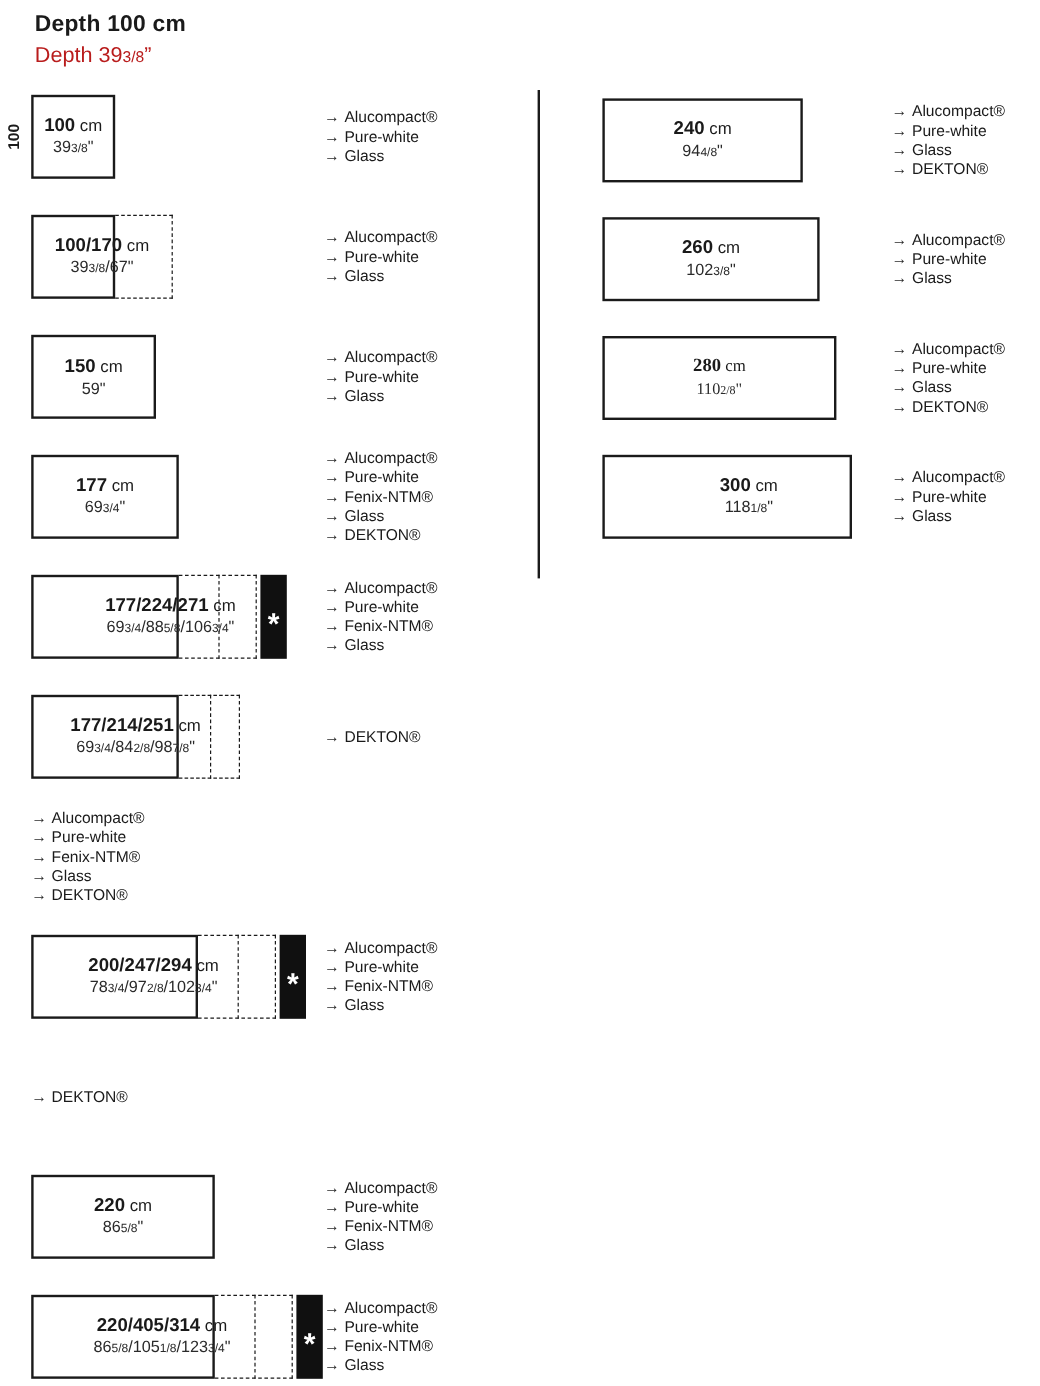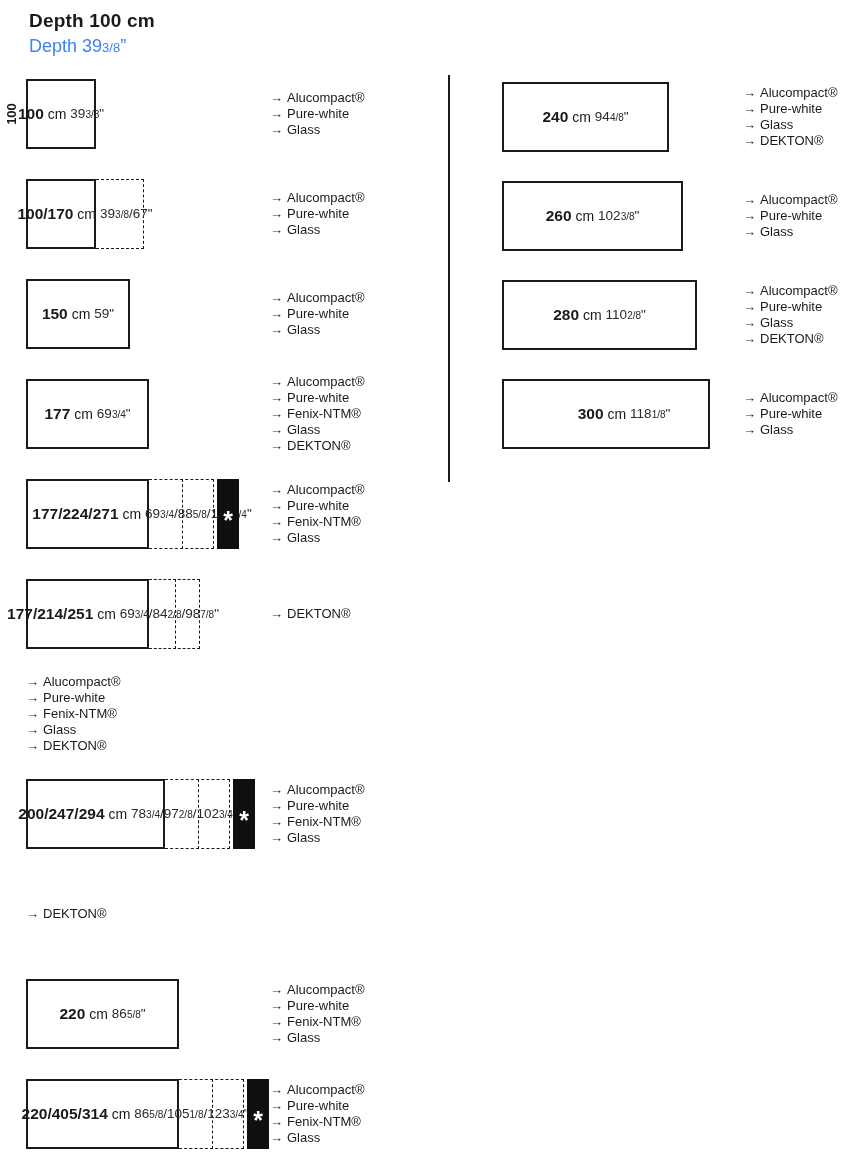--- a/index.html
+++ b/index.html
@@ -3,21 +3,21 @@
 <meta charset="utf-8">
 <style>
   html,body{margin:0;padding:0;background:#fff;}
   .page{
     position:relative;width:867px;height:1155px;background:#fff;overflow:hidden;
     font-family:"Liberation Sans","DejaVu Sans",sans-serif;color:#1a1a1a;
   }
   
   .title-block{position:absolute;left:29px;top:10px;}
   .title-cm{font-size:19px;font-weight:bold;letter-spacing:.2px;}
-  .title-inch{font-size:18px;margin-top:4px;color:#3b82f6;}
+  .title-inch{font-size:18px;margin-top:4px;color:#b91c1c;}
   .title-inch .frac{font-size:13px;}
   
   .side-label{
     position:absolute;left:-9px;top:107px;width:42px;height:14px;
     transform:rotate(-90deg);text-align:center;
     font-size:13px;font-weight:bold;line-height:14px;
   }
   
   .divider{position:absolute;left:448px;top:75px;width:2px;height:407px;background:#1a1a1a;}
   
@@ -31,21 +31,21 @@
   #right-col .box-area{width:241px;}
   .composite{position:absolute;left:0;top:0;height:70px;}
   .solid{position:absolute;left:0;top:0;height:70px;border:2px solid #1a1a1a;box-sizing:border-box;background:#fff;}
   .ext{position:absolute;top:0;height:70px;box-sizing:border-box;
        border-top:1px dashed #1a1a1a;border-right:1px dashed #1a1a1a;border-bottom:1px dashed #1a1a1a;}
   .midline{position:absolute;top:0;height:70px;width:0;border-left:1px dashed #1a1a1a;}
   .ast{position:absolute;top:0;height:70px;width:22px;background:#101010;
        display:flex;align-items:center;justify-content:center;}
   .ast span{color:#fff;font-size:25px;font-weight:bold;transform:translateY(6px);}
   .box-text{position:absolute;left:0;top:0;right:0;bottom:0;
-            display:flex;flex-direction:row;align-items:center;justify-content:center;gap:4px;}
+            display:flex;flex-direction:column;align-items:center;justify-content:center;gap:4px;}
   .cm-line{font-size:14px;white-space:nowrap;line-height:15px;}
   .cm-bold{font-size:15.5px;font-weight:bold;}
   .inch-line{font-size:13.5px;white-space:nowrap;line-height:14px;color:#2a2a2a;}
   .inch-line .frac{font-size:10px;}
   
   .mats{list-style:none;margin:0;padding:0;font-size:13px;line-height:16px;}
   .mats li{display:flex;white-space:nowrap;}
   .arrow{width:17px;flex:0 0 17px;color:#2a2a2a;}
 </style>
 </head>
@@ -401,21 +401,21 @@
             <span>Pure-white</span>
           </li>
           <li>
             <span class="arrow">→</span>
             <span>Glass</span>
           </li>
         </ul>
       </div>
       <div class="row">
         <div class="box-area">
-          <div class="composite" style="width: 195px;">
+          <div class="composite" style="width: 195px; font-family: Liberation Serif, serif;">
             <div class="solid" style="width: 195px;"></div>
             <div class="box-text">
               <div class="cm-line"><span class="cm-bold">280</span><span>&nbsp;cm</span></div>
               <div class="inch-line"><span>110</span><span class="frac">2/8</span><span>"</span></div>
             </div>
           </div>
         </div>
         <ul class="mats">
           <li>
             <span class="arrow">→</span>

